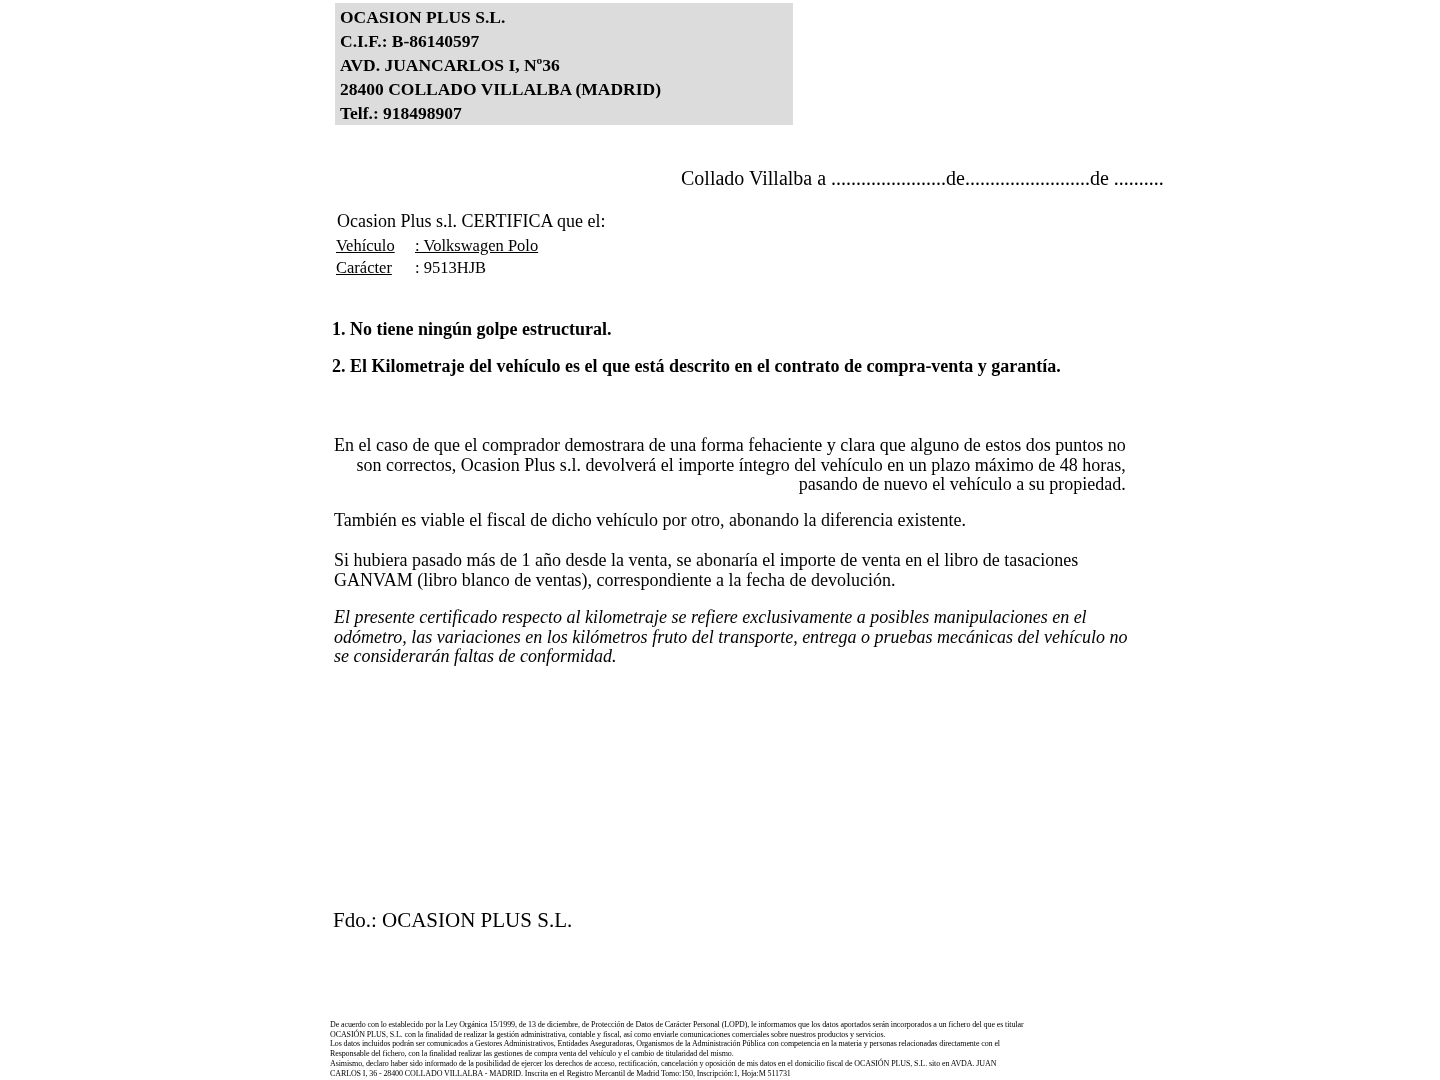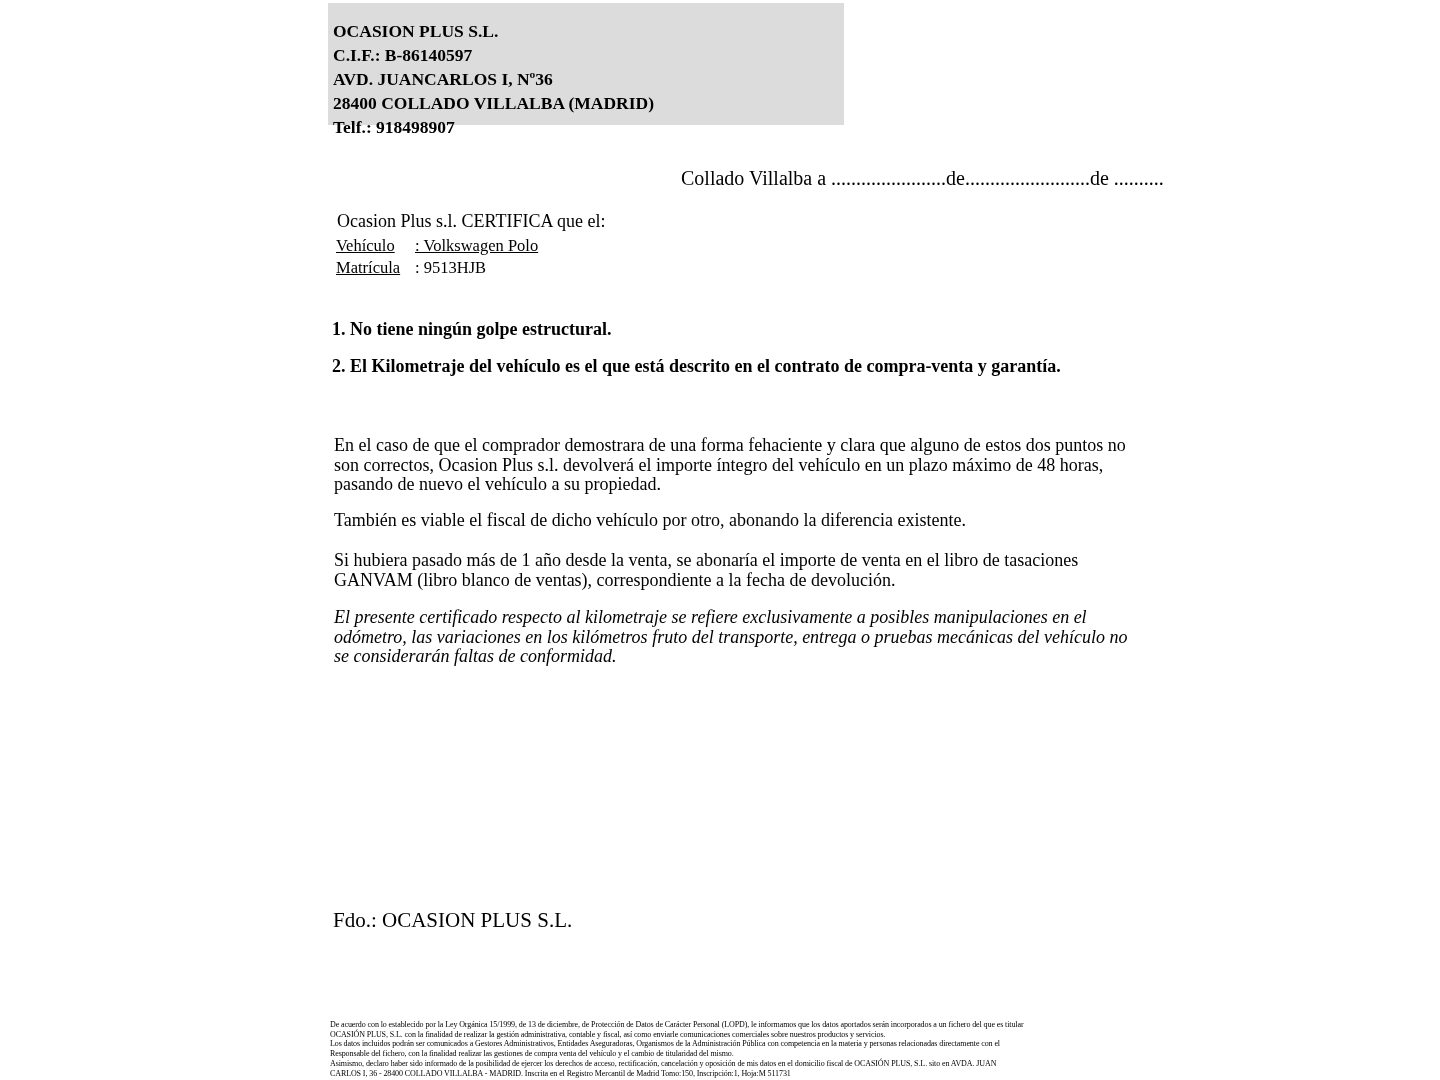--- a/index.html
+++ b/index.html
@@ -11,26 +11,26 @@
     position: relative;
     width: 1440px;
     height: 1080px;
     background: #ffffff;
     font-family: "Liberation Serif", "DejaVu Serif", serif;
     color: #000000;
     overflow: hidden;
   }
   .abs { position: absolute; }
   .header-box {
-    left: 328px;
+    left: 335px;
     top: 3px;
-    width: 516px;
+    width: 458px;
     height: 122px;
     background: #dcdcdc;
-    padding: 16px 8px 0 5px;
+    padding: 2px 8px 0 5px;
     box-sizing: border-box;
     font-weight: bold;
     font-size: 17.5px;
     line-height: 24px;
     white-space: nowrap;
   }
   .body-text {
     font-size: 18px;
     line-height: 19.5px;
     white-space: nowrap;
@@ -71,27 +71,27 @@
   </div>
 
   <div class="abs date-line">Collado Villalba a .......................de.........................de ..........</div>
 
   <div class="abs body-text certify-intro">Ocasion Plus s.l. CERTIFICA que el:</div>
 
   <div class="abs field-row" style="top:236px;text-decoration:underline;">
     <span class="field-label-cell"><span class="underlined">Vehículo</span></span><span>: Volkswagen Polo</span>
   </div>
   <div class="abs field-row" style="top:258px;">
-    <span class="field-label-cell"><span class="underlined">Matrícula</span></span><span>: 9513HJB</span>
+    <span class="field-label-cell"><span class="underlined">Carácter</span></span><span>: 9513HJB</span>
   </div>
 
   <div class="abs body-text point" style="top:320px;">1. No tiene ningún golpe estructural.</div>
   <div class="abs body-text point" style="top:357px;">2. El Kilometraje del vehículo es el que está descrito en el contrato de compra-venta y garantía.</div>
 
-  <div class="abs body-text para" style="top:436px;">
+  <div class="abs body-text para" style="top:436px;text-align:right;">
     <div>En el caso de que el comprador demostrara de una forma fehaciente y clara que alguno de estos dos puntos no</div>
     <div>son correctos, Ocasion Plus s.l. devolverá el importe íntegro del vehículo en un plazo máximo de 48 horas,</div>
     <div>pasando de nuevo el vehículo a su propiedad.</div>
   </div>
 
   <div class="abs body-text para" style="top:511px;">
     <div>También es viable el fiscal de dicho vehículo por otro, abonando la diferencia existente.</div>
   </div>
 
   <div class="abs body-text para" style="top:551px;">

